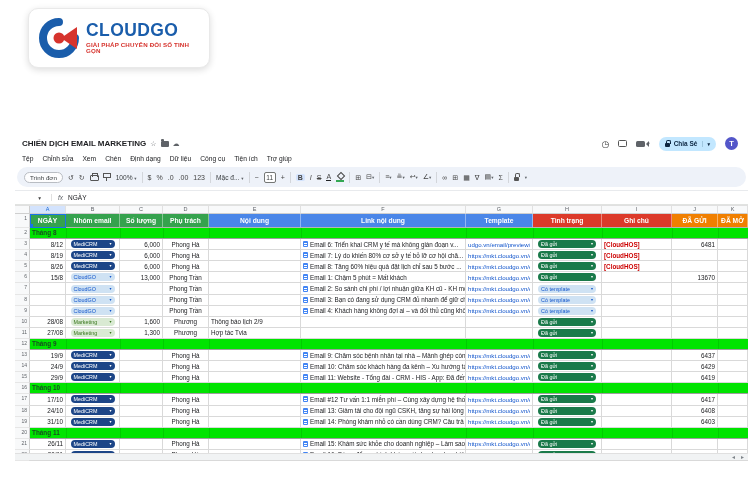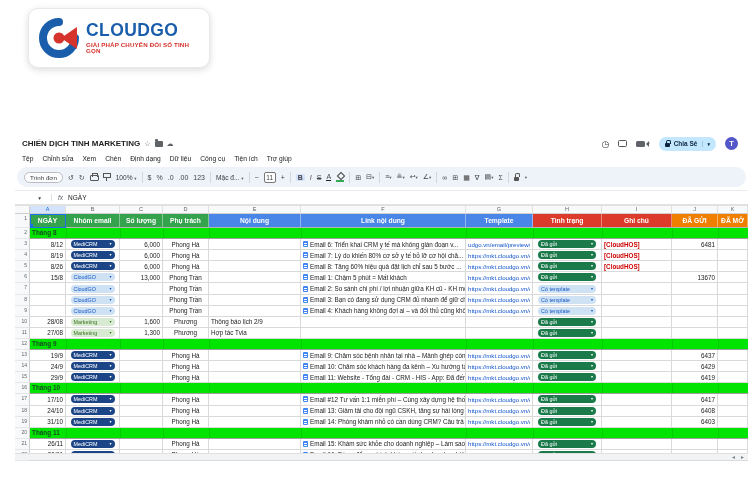--- a/index.html
+++ b/index.html
@@ -128,21 +128,21 @@
     </svg>
     <div class="logo-text">
       <span class="logo-brand">CLOUDGO</span>
       <span class="logo-tagline">GIẢI PHÁP CHUYỂN ĐỔI SỐ TINH GỌN</span>
     </div>
   </div>
 
   <div class="sheet">
 
     <div class="titlebar">
-      <span class="doc-title">CHIẾN DỊCH TINH MARKETING</span>
+      <span class="doc-title">CHIẾN DỊCH EMAIL MARKETING</span>
       <span class="tb-ic">☆</span>
       <span class="ic-folder"></span>
       <span class="tb-ic">☁</span>
       <div class="titlebar-right">
         <span class="ic-clock">◷</span>
         <span class="ic-comment"></span>
         <span style="display:flex;align-items:center;gap:2px;">
           <span class="ic-cam"></span>
           <span class="caret-s">▾</span>
         </span>

